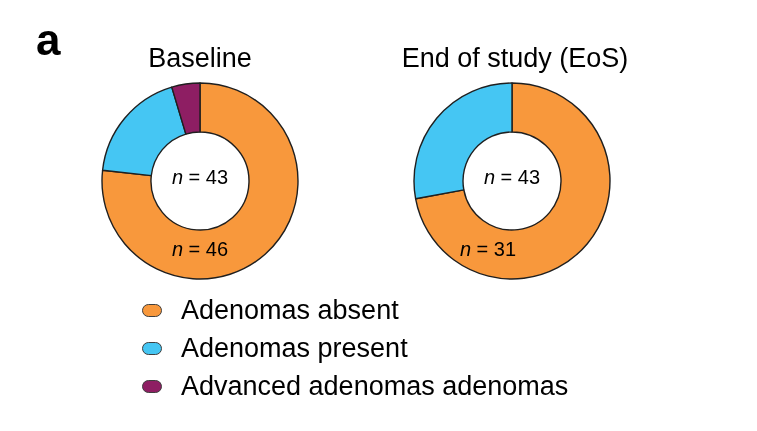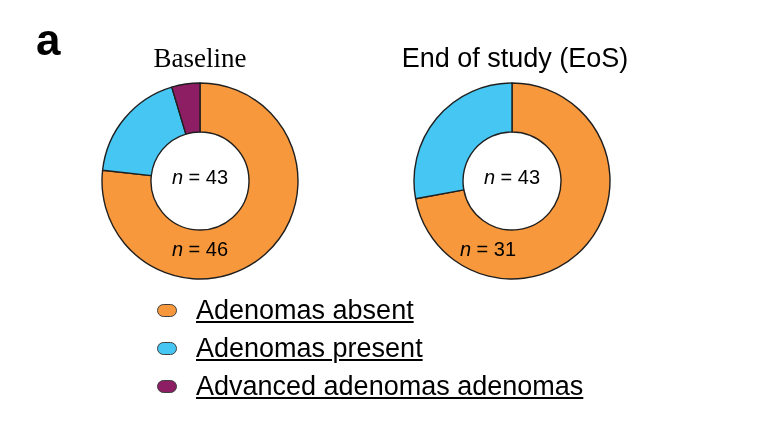--- a/index.html
+++ b/index.html
@@ -24,39 +24,39 @@
   }
   .chart-title {
     position: absolute;
     top: 45px;
     width: 280px;
     text-align: center;
     font-size: 27px;
     line-height: 27px;
     white-space: nowrap;
   }
-  #title0 { left: 60px; font-family: Liberation Serif, serif; }
+  #title0 { left: 60px; }
   #title1 { left: 375px; }
   svg.donut { position: absolute; width: 220px; height: 220px; }
   #donut0 { left: 90px; top: 71px; }
   #donut1 { left: 402px; top: 71px; }
   .donut-label {
     position: absolute;
     width: 220px;
     text-align: center;
     font-size: 20px;
     line-height: 28px;
     white-space: nowrap;
   }
   .donut-label i { font-style: italic; }
   #center0 { left: 90px;  top: 163px; }
   #bottom0 { left: 90px;  top: 235px; }
   #center1 { left: 402px; top: 163px; }
   #bottom1 { left: 378px; top: 235px; }
-  .legend { position: absolute; left: 157px; top: 297px; text-decoration: underline; }
+  .legend { position: absolute; left: 142px; top: 297px; }
   .legend-row { display: flex; align-items: center; height: 27px; margin-bottom: 11px; }
   .legend-swatch {
     width: 20px;
     height: 13px;
     border: 1.7px solid #3F3F3F;
     border-radius: 7px;
     margin-right: 19px;
     flex: 0 0 auto;
   }
   .legend-label { font-size: 27px; line-height: 27px; white-space: nowrap; }

